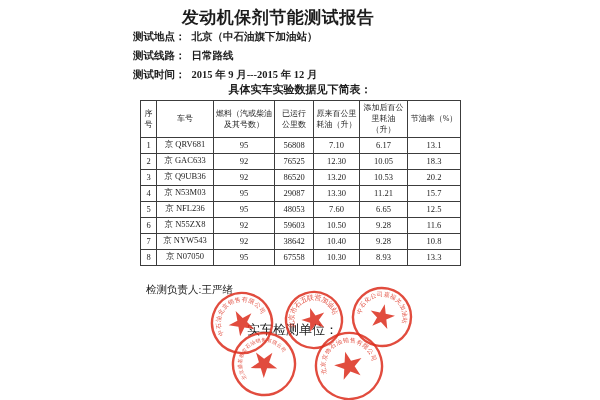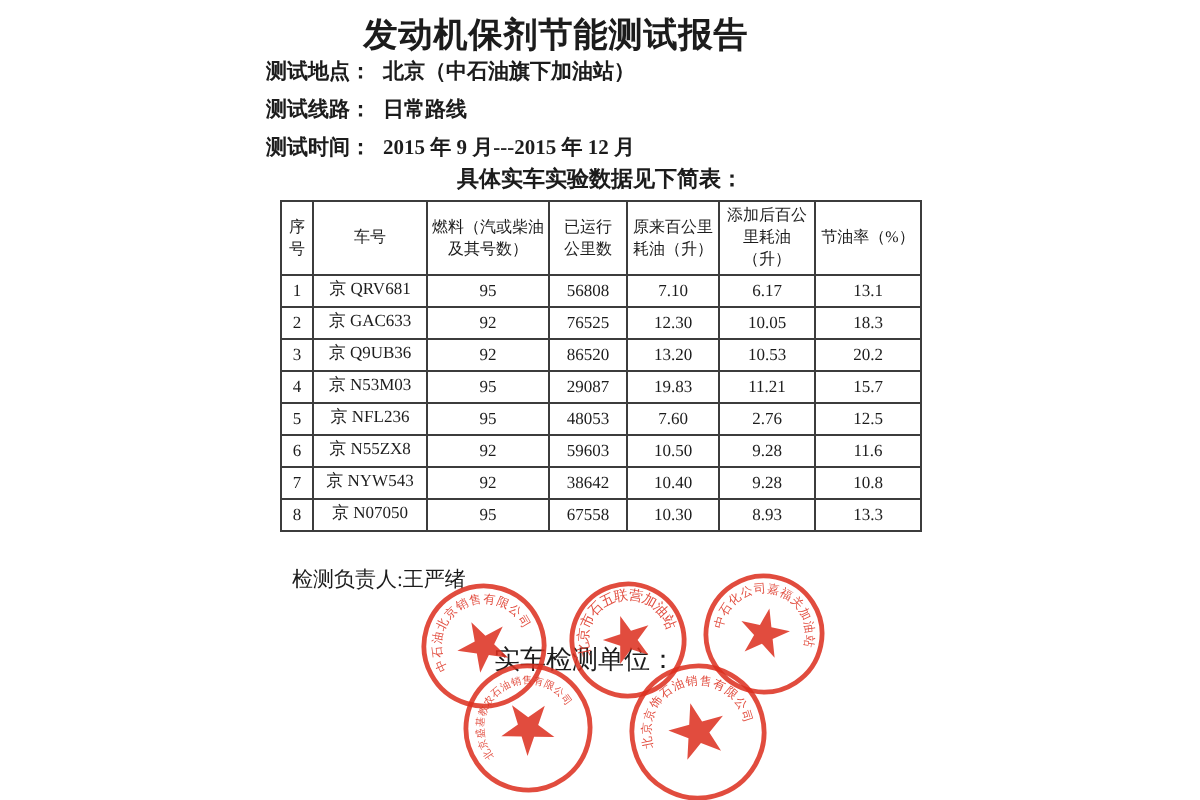--- a/index.html
+++ b/index.html
@@ -106,31 +106,31 @@
           <td>86520</td>
           <td>13.20</td>
           <td>10.53</td>
           <td>20.2</td>
         </tr>
         <tr>
           <td>4</td>
           <td>京 N53M03</td>
           <td>95</td>
           <td>29087</td>
-          <td>19.83</td>
+          <td>13.30</td>
           <td>11.21</td>
           <td>15.7</td>
         </tr>
         <tr>
           <td>5</td>
           <td>京 NFL236</td>
           <td>95</td>
           <td>48053</td>
           <td>7.60</td>
-          <td>2.76</td>
+          <td>6.65</td>
           <td>12.5</td>
         </tr>
         <tr>
           <td>6</td>
           <td>京 N55ZX8</td>
           <td>92</td>
           <td>59603</td>
           <td>10.50</td>
           <td>9.28</td>
           <td>11.6</td>

